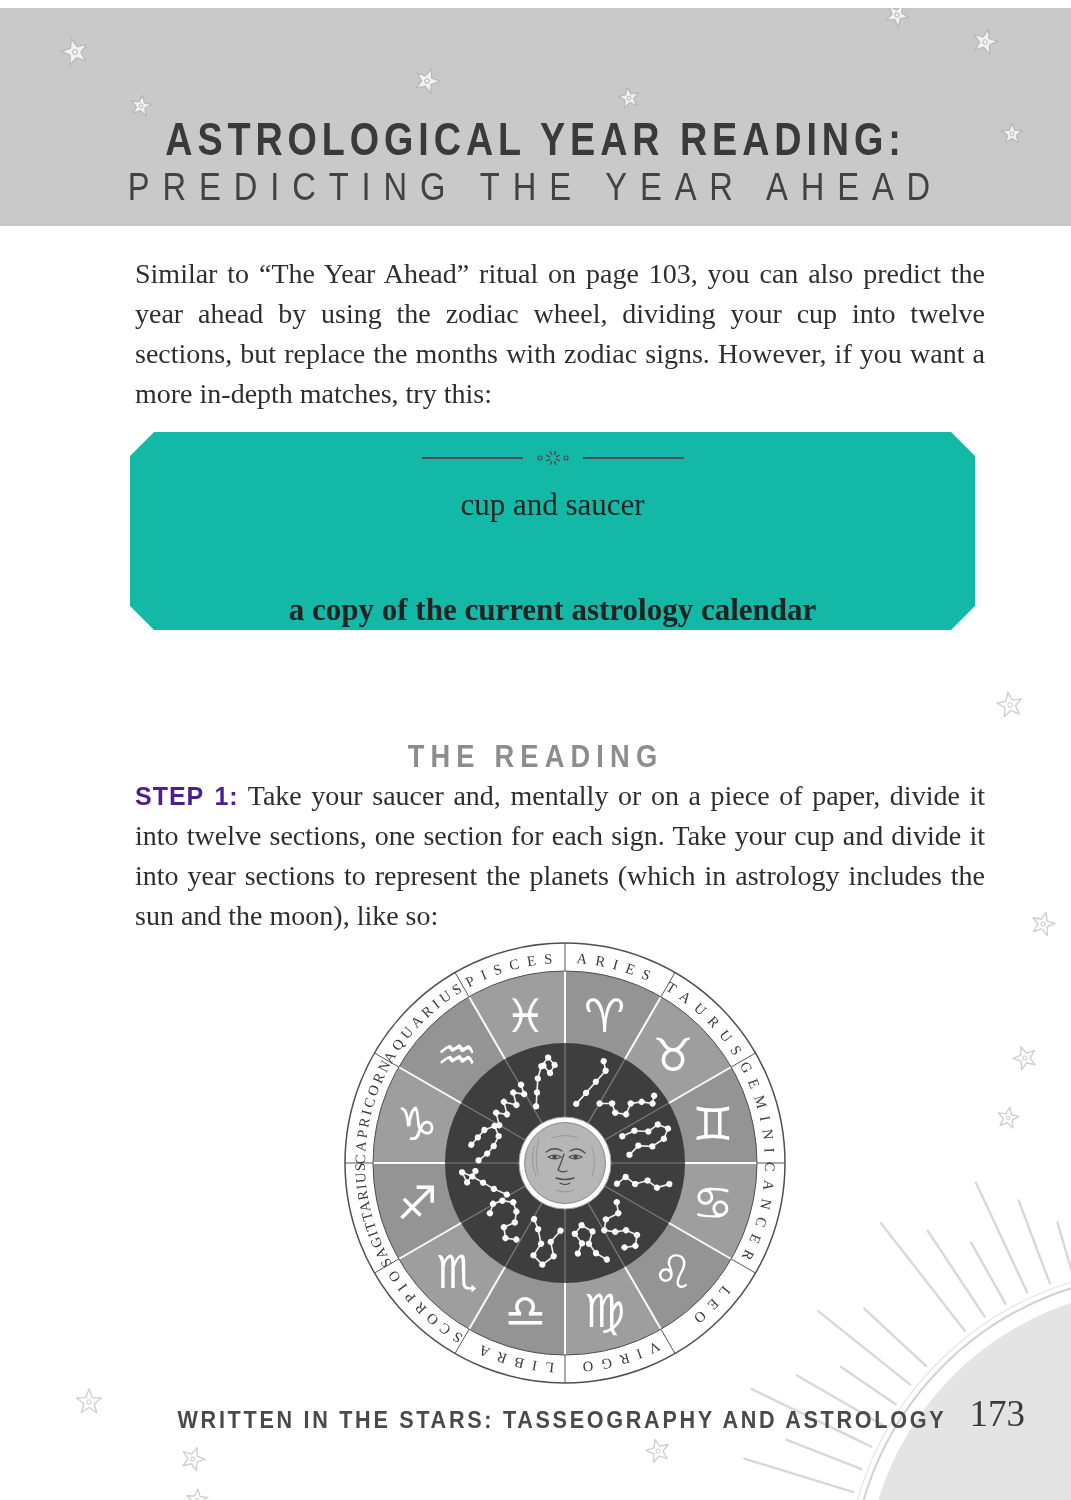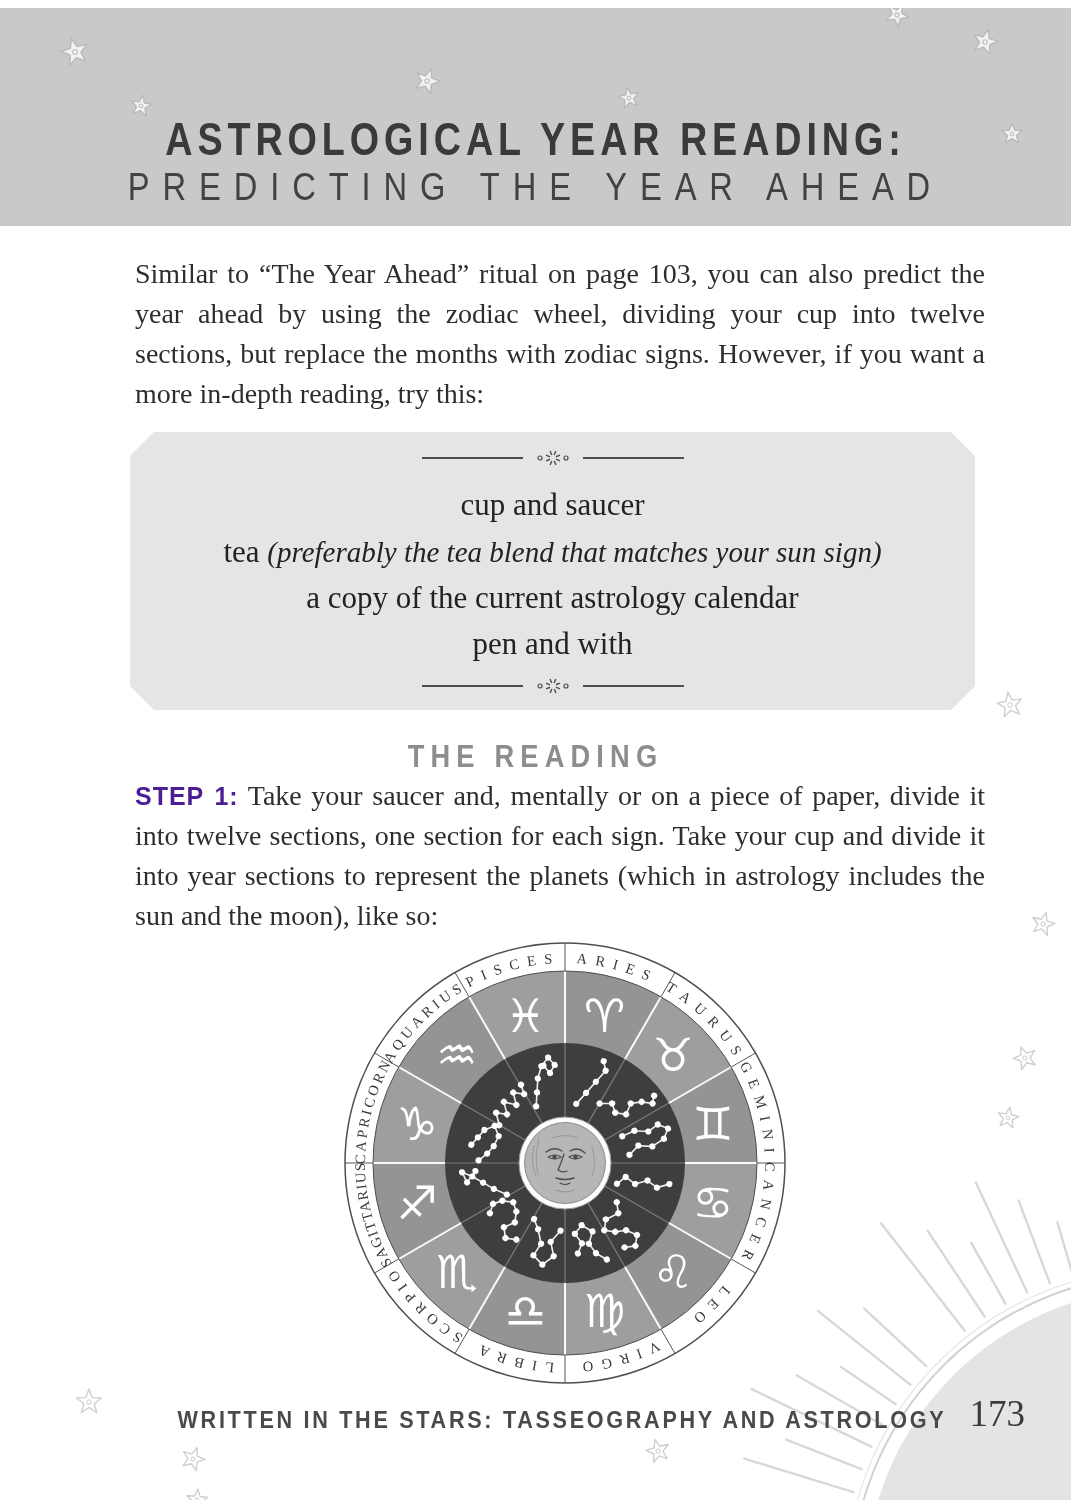--- a/index.html
+++ b/index.html
@@ -23,22 +23,22 @@
     letter-spacing:15px;color:#424242;transform:scaleX(0.86);transform-origin:50% 50%;
     white-space:nowrap;text-align:center;
   }
   
   .intro{
     position:absolute;left:135px;top:246px;width:850px;z-index:3;
     font-size:28px;line-height:40px;text-align:justify;margin:0;color:#2e2e2e;
   }
   
   .materials-box{
-    position:absolute;left:130px;top:424px;width:845px;height:278px;z-index:2;
-    background:#e5e5e5;
+    position:absolute;left:130px;top:424px;width:845px;height:198px;z-index:2;
+    background:#14b8a6;
     clip-path:polygon(24px 0,calc(100% - 24px) 0,100% 24px,100% calc(100% - 24px),
       calc(100% - 24px) 100%,24px 100%,0 calc(100% - 24px),0 24px);
   }
   .mat-divider{position:absolute;left:50%;transform:translate(-50%,-50%);display:flex;align-items:center;gap:10px;width:262px;}
   .mat-divider .dline{flex:1;height:2px;background:#4d4d4d;}
   .mat-item{position:absolute;left:0;width:845px;text-align:center;transform:translateY(-50%);
     font-size:31px;color:#222;white-space:nowrap;}
   .mat-item .ital{font-style:italic;font-size:29px;}
   
   .reading-heading{
@@ -217,21 +217,21 @@
           <circle cx="0" cy="0" r="1.87" fill="none" stroke="#cfcfcf" stroke-width="1"></circle>
         </g>
       </g>
   </svg>
 
   <div class="title-wrap">
     <h1 class="title-line1">ASTROLOGICAL YEAR READING:</h1>
     <h2 class="title-line2">PREDICTING THE YEAR AHEAD</h2>
   </div>
 
-  <p class="intro">Similar to “The Year Ahead” ritual on page 103, you can also predict the year ahead by using the zodiac wheel, dividing your cup into twelve sections, but replace the months with zodiac signs. However, if you want a more in-depth reading, try this:</p>
+  <p class="intro">Similar to “The Year Ahead” ritual on page 103, you can also predict the year ahead by using the zodiac wheel, dividing your cup into twelve sections, but replace the months with zodiac signs. However, if you want a more in-depth matches, try this:</p>
 
   <div class="materials-box">
     <div class="mat-divider" style="top:26px;">
       <span class="dline"></span>
       <svg width="40" height="20" viewBox="0 0 40 20">
         <g stroke="#4d4d4d" fill="none">
           <circle cx="7" cy="10" r="2" stroke-width="1.2"></circle>
           <circle cx="33" cy="10" r="2" stroke-width="1.2"></circle>
           <g stroke-width="1.4" id="ornament-rays-1">
               <line x1="21.198741098930917" y1="7.0330116653862795" x2="22.80954945061934" y2="3.0461210907490948"></line>
@@ -241,22 +241,21 @@
               <line x1="18.801258901069083" y1="12.96698833461372" x2="17.19045054938066" y2="16.953878909250903"></line>
               <line x1="17.05438446895219" y1="11.250339611165677" x2="13.096213599106697" y2="12.930483463669553"></line>
               <line x1="17.03301166538628" y1="8.801258901069081" x2="13.046121090749095" y2="7.19045054938066"></line>
               <line x1="18.74966038883432" y1="7.0543844689521915" x2="17.06951653633044" y2="3.096213599106701"></line>
             </g>
         </g>
       </svg>
       <span class="dline"></span>
     </div>
     <div class="mat-item" style="top:73px;">cup and saucer</div>
-    <div class="mat-item" style="top:120px;"><span>tea </span><span class="ital">(preferably the tea blend that matches your sun sign)</span></div>
-    <div class="mat-item" style="top:166px;">a copy of the current astrology calendar</div>
+    <div class="mat-item" style="top:178px;font-weight:bold;">a copy of the current astrology calendar</div>
     <div class="mat-item" style="top:212px;">pen and with</div>
     <div class="mat-divider" style="top:254px;">
       <span class="dline"></span>
       <svg width="40" height="20" viewBox="0 0 40 20">
         <g stroke="#4d4d4d" fill="none">
           <circle cx="7" cy="10" r="2" stroke-width="1.2"></circle>
           <circle cx="33" cy="10" r="2" stroke-width="1.2"></circle>
           <g stroke-width="1.4" id="ornament-rays-2">
               <line x1="21.198741098930917" y1="7.0330116653862795" x2="22.80954945061934" y2="3.0461210907490948"></line>
               <line x1="22.94561553104781" y1="8.749660388834323" x2="26.903786400893303" y2="7.069516536330445"></line>

